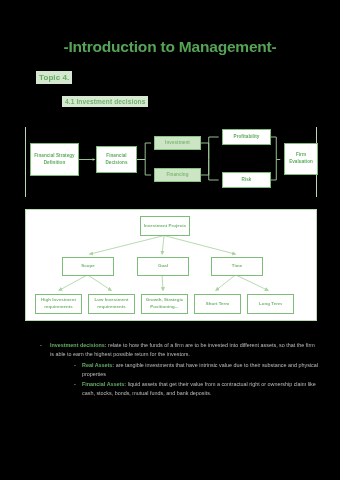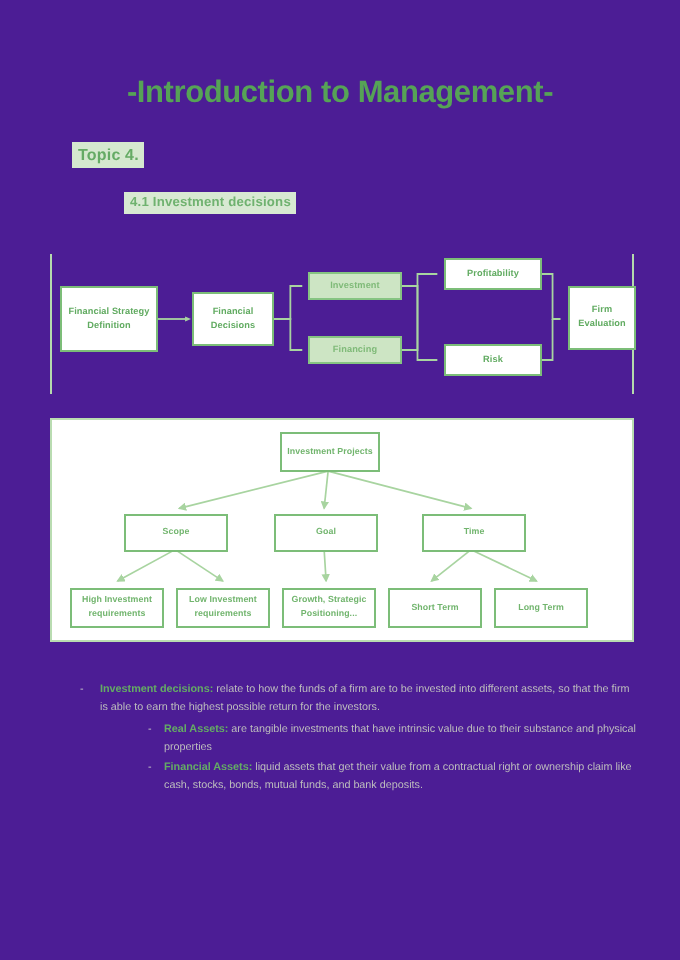--- a/index.html
+++ b/index.html
@@ -11,21 +11,21 @@
     width: 340px;
     height: 480px;
     font-family: "Liberation Sans", sans-serif;
     color: #4a9c4a;
     position: relative;
     overflow: hidden;
   }
   .page {
     position: absolute;
     inset: 0;
-    background: #4c1d95;
+    background: #000000;
   }
 
   
   .doc-title {
     position: absolute;
     top: 38px;
     left: 0;
     width: 340px;
     text-align: center;
     font-size: 15.5px;

